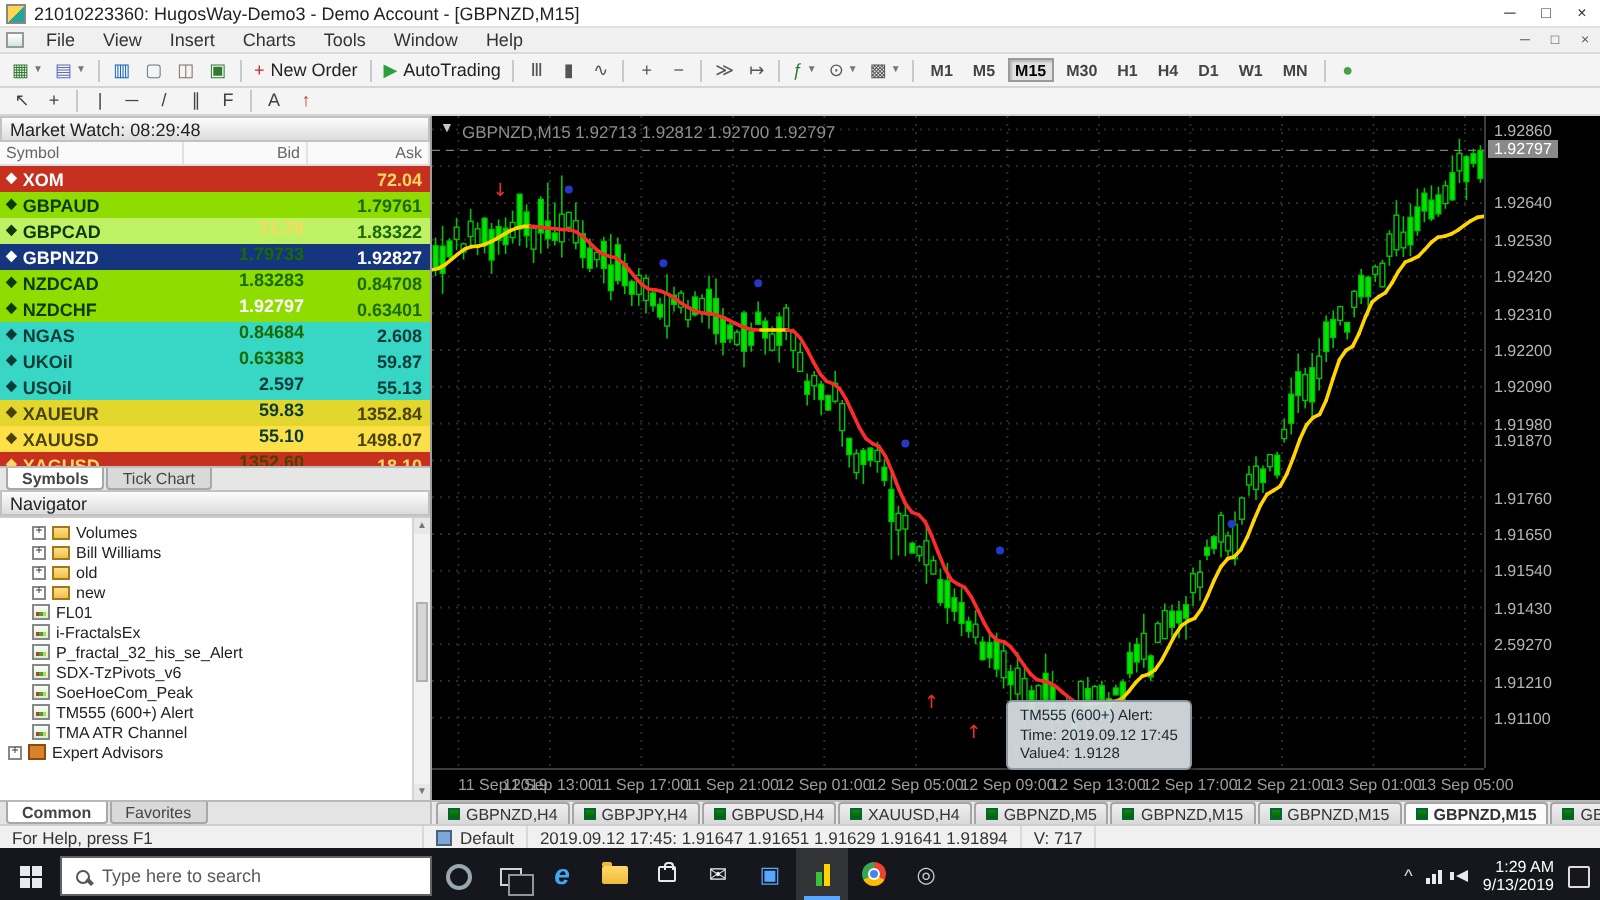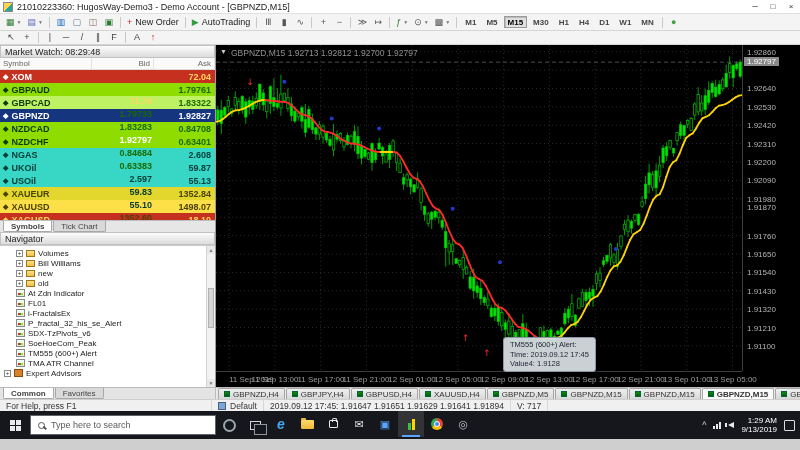--- a/index.html
+++ b/index.html
@@ -136,20 +136,37 @@
   <div class="titlebar">
     <span class="app-icon"></span>
     <span class="title-text">21010223360: HugosWay-Demo3 - Demo Account - [GBPNZD,M15]</span>
     <span class="win-ctrls">
       <span class="win-ctrl">─</span>
       <span class="win-ctrl">□</span>
       <span class="win-ctrl">×</span>
     </span>
   </div>
 
+  <div class="menubar">
+    <span class="child-icon"></span>
+    <span class="menu-items">
+        <span class="menu-item">File</span>
+        <span class="menu-item">View</span>
+        <span class="menu-item">Insert</span>
+        <span class="menu-item">Charts</span>
+        <span class="menu-item">Tools</span>
+        <span class="menu-item">Window</span>
+        <span class="menu-item">Help</span>
+      </span>
+    <span class="child-ctrls">
+      <span class="child-ctrl">─</span>
+      <span class="child-ctrl">□</span>
+      <span class="child-ctrl">×</span>
+    </span>
+  </div>
 
   <div class="toolbar tb1" id="toolbar-row1">
       <span class="tb-btn">
         <span class="g" style="color: rgb(47, 125, 50);">▦</span>
         <span class="dd">▼</span>
       </span>
       <span class="tb-btn">
         <span class="g" style="color: rgb(92, 107, 192);">▤</span>
         <span class="dd">▼</span>
       </span>
@@ -378,30 +395,26 @@
             <span>Volumes</span>
           </div>
           <div class="tree-item" style="padding-left: 16px;">
             <span class="expander">+</span>
             <span class="icon-folder"></span>
             <span>Bill Williams</span>
           </div>
           <div class="tree-item" style="padding-left: 16px;">
             <span class="expander">+</span>
             <span class="icon-folder"></span>
-            <span>new</span>
+            <span>old</span>
           </div>
           <div class="tree-item" style="padding-left: 16px;">
             <span class="expander">+</span>
             <span class="icon-folder"></span>
-            <span>old</span>
-          </div>
-          <div class="tree-item" style="padding-left: 16px;">
-            <span class="icon-ind"></span>
-            <span>At Zdn Indicator</span>
+            <span>new</span>
           </div>
           <div class="tree-item" style="padding-left: 16px;">
             <span class="icon-ind"></span>
             <span>FL01</span>
           </div>
           <div class="tree-item" style="padding-left: 16px;">
             <span class="icon-ind"></span>
             <span>i-FractalsEx</span>
           </div>
           <div class="tree-item" style="padding-left: 16px;">
@@ -959,21 +972,21 @@
           <span class="price-label" style="top: 76.2462px;">1.92420</span>
           <span class="price-label" style="top: 94.6359px;">1.92310</span>
           <span class="price-label" style="top: 113.026px;">1.92200</span>
           <span class="price-label" style="top: 131.415px;">1.92090</span>
           <span class="price-label" style="top: 149.805px;">1.91980</span>
           <span class="price-label" style="top: 158px;">1.91870</span>
           <span class="price-label" style="top: 186.585px;">1.91760</span>
           <span class="price-label" style="top: 204.974px;">1.91650</span>
           <span class="price-label" style="top: 223.364px;">1.91540</span>
           <span class="price-label" style="top: 241.754px;">1.91430</span>
-          <span class="price-label" style="top: 260.144px;">1.91320</span>
+          <span class="price-label" style="top: 260.144px;">2.59270</span>
           <span class="price-label" style="top: 278.533px;">1.91210</span>
           <span class="price-label" style="top: 296.923px;">1.91100</span>
           <span class="price-label current" style="top: 12.2195px;">1.92797</span>
         </div>
       <div class="time-axis" id="time-axis">
           <span class="time-label first" style="left: 13px;">11 Sep 2019</span>
           <span class="time-label" style="left: 59px;">11 Sep 13:00</span>
           <span class="time-label" style="left: 105px;">11 Sep 17:00</span>
           <span class="time-label" style="left: 150px;">11 Sep 21:00</span>
           <span class="time-label" style="left: 196px;">12 Sep 01:00</span>

